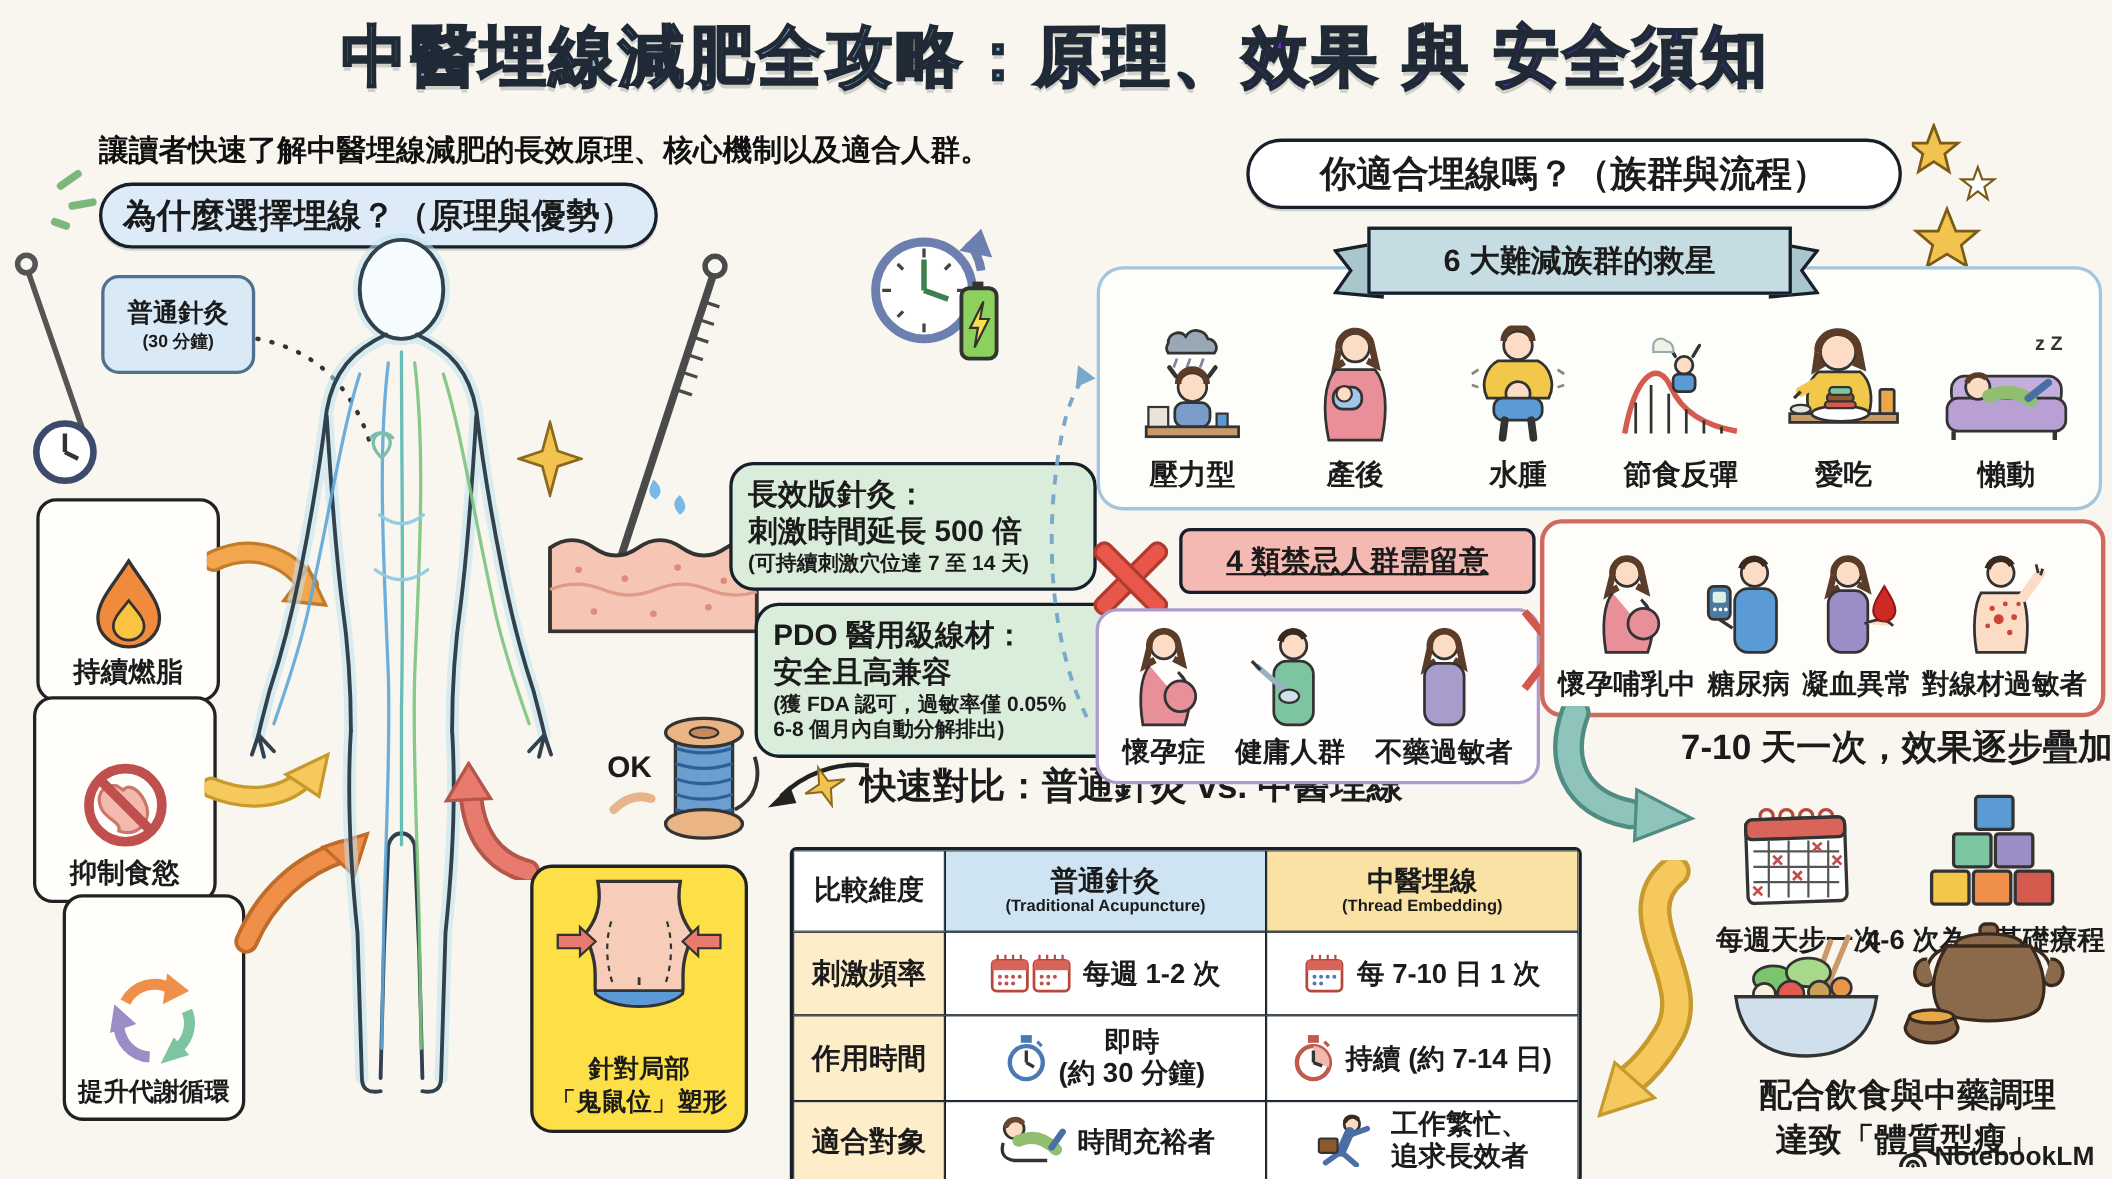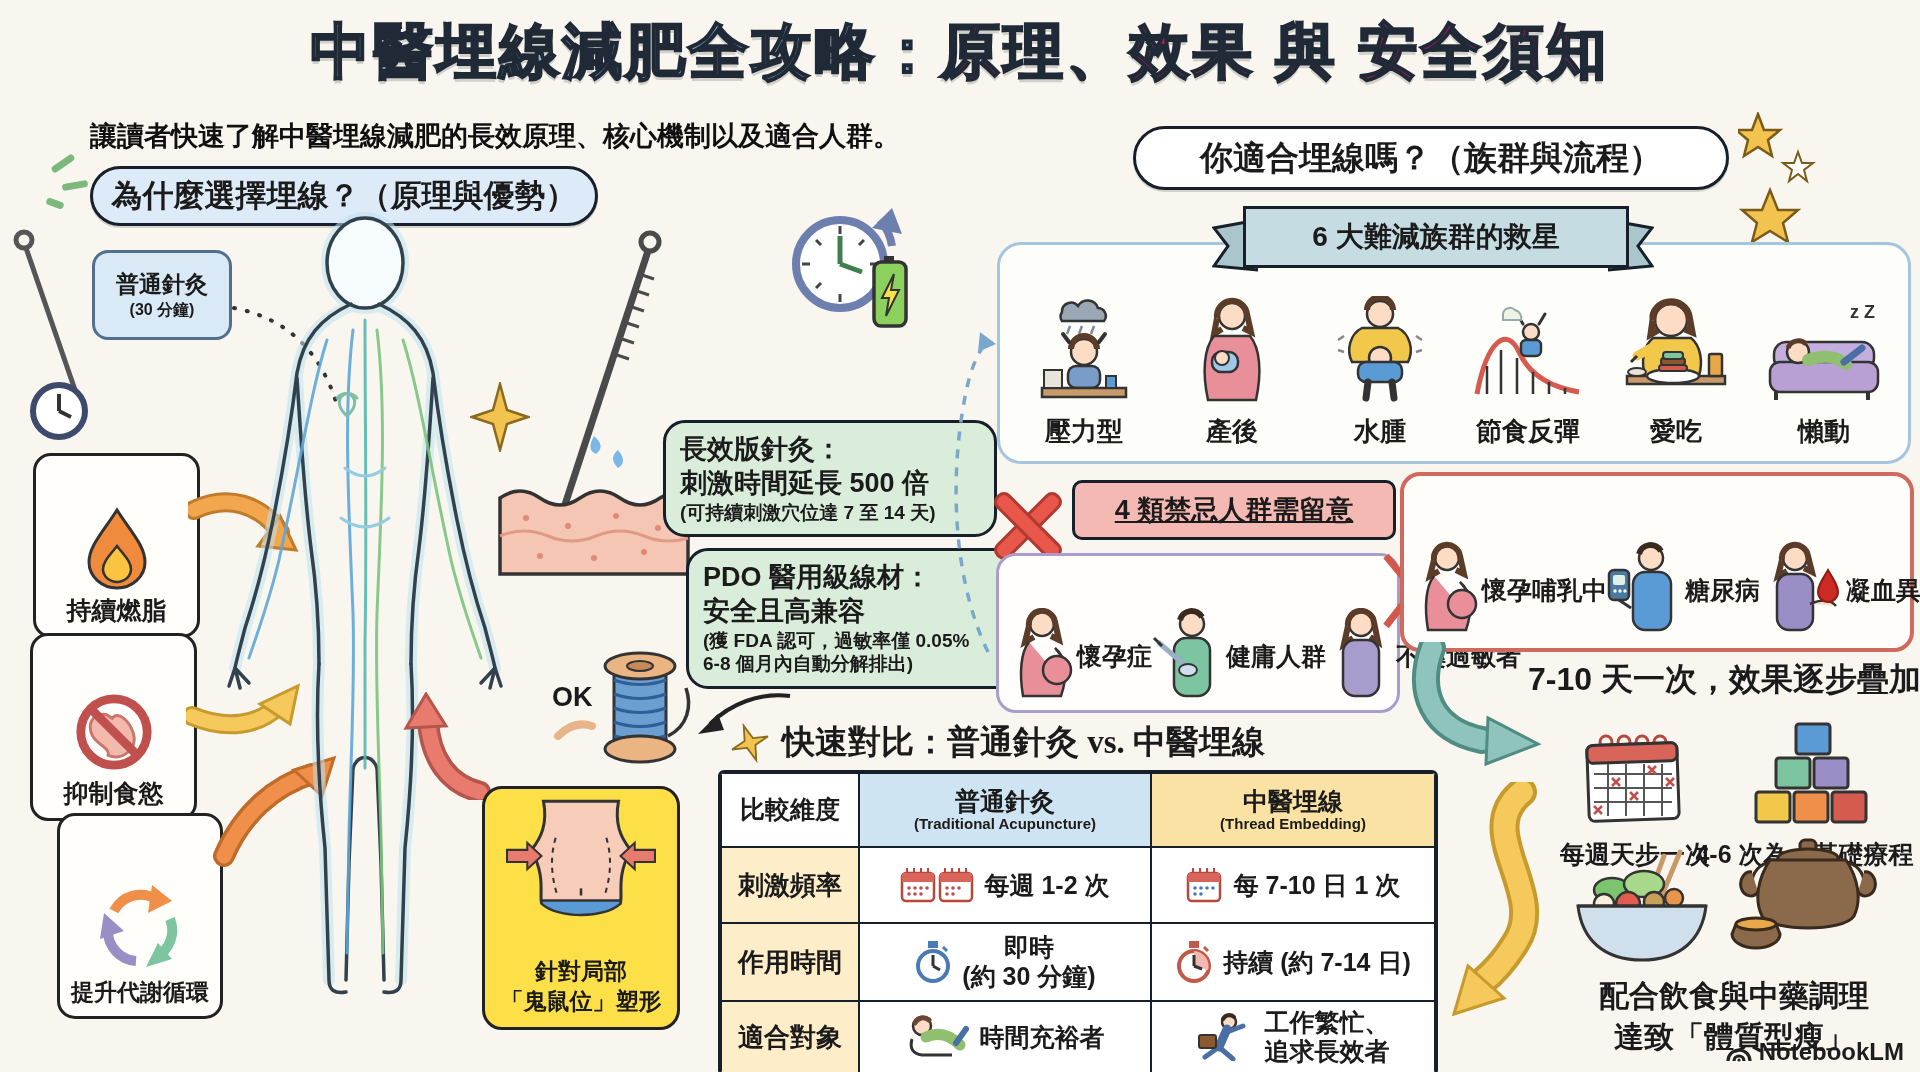--- a/index.html
+++ b/index.html
@@ -3,21 +3,21 @@
 <meta charset="utf-8">
 <style>
   html,body{margin:0;padding:0;}
   body{width:1920px;height:1072px;position:relative;overflow:hidden;background:#f8f6ef;
        font-family:"Liberation Sans","DejaVu Sans",sans-serif;color:#1b1b1b;}
   .abs{position:absolute;}
   
   .main-title{left:0;right:0;top:12px;text-align:center;font-size:60px;font-weight:900;letter-spacing:3px;
               -webkit-text-stroke:2.2px #1f2a36;text-shadow:0 4px 0 rgba(40,40,40,.18);white-space:nowrap;}
   .title-blue{color:#7fb2d4;}
-  .title-orange{color:#be185d;}
+  .title-orange{color:#6d28d9;}
   .subtitle{left:76px;top:118px;font-size:27px;font-weight:700;color:#101010;margin-left:14px;}
   
   .pill{border:3.5px solid #17202a;border-radius:34px;display:flex;align-items:center;justify-content:center;
         font-weight:900;background:#fff;box-shadow:0 2px 0 rgba(0,0,0,.15);white-space:nowrap;}
   .pill.blue{background:#dcebf7;}
   
   .gbox{background:#d9edda;border:3.5px solid #17202a;border-radius:22px;padding:10px 14px;text-align:left;}
   .gbox .l1,.gbox .l2{font-size:27px;font-weight:900;line-height:1.25;}
   .gbox .l3,.gbox .l4{font-size:19px;font-weight:700;line-height:1.25;}
   .benefit{background:#fffefb;border:3.5px solid #222;border-radius:18px;display:flex;flex-direction:column;
@@ -36,21 +36,21 @@
           font-size:28px;font-weight:900;z-index:5;white-space:nowrap;}
   .ribbon-tail{z-index:4;}
   .grouprow{display:grid;grid-template-columns:repeat(6,1fr);height:100%;align-items:end;padding:46px 10px 12px;box-sizing:border-box;}
   .gcell{display:flex;flex-direction:column;align-items:center;}
   .gcell .glabel{font-size:26px;font-weight:900;margin-top:6px;white-space:nowrap;}
   .pinkbanner{background:#f5b9b3;border:3px solid #17202a;border-radius:10px;display:flex;align-items:center;
               justify-content:center;font-size:27px;font-weight:900;white-space:nowrap;}
   .purplebox{border:3.5px solid #ab9cce;border-radius:20px;background:#fffefc;}
   .redbox{border:4px solid #cf6a5e;border-radius:20px;background:#fffdfa;}
   .crow{display:flex;align-items:flex-end;justify-content:space-around;height:100%;padding:12px 8px 10px;box-sizing:border-box;}
-  .ccell{display:flex;flex-direction:row;align-items:center;}
+  .ccell{display:flex;flex-direction:column;align-items:center;}
   .ccell .clabel{font-size:25px;font-weight:900;margin-top:4px;white-space:nowrap;}
   .bignote{font-size:32px;font-weight:900;white-space:nowrap;}
   .smallnote{font-size:25px;font-weight:900;text-align:center;white-space:nowrap;}
   .dietnote{font-size:30px;font-weight:900;text-align:center;line-height:1.35;white-space:nowrap;}
   
   .cmp-title{display:flex;align-items:center;gap:10px;font-size:33px;font-weight:900;white-space:nowrap;}
   .cmp-table{display:grid;grid-template-columns:138px 292px 284px;grid-template-rows:74px 76px 78px 72px;
              border:3.5px solid #17202a;border-radius:6px;background:#fff;overflow:hidden;}
   .cmp-table>div{border:1.8px solid #17202a;display:flex;align-items:center;justify-content:center;
                  flex-direction:column;text-align:center;}
@@ -270,21 +270,21 @@
     <line x1="75" y1="88" x2="75" y2="95" stroke="#333" stroke-width="2.5"></line>
     <polygon points="2,50 22,50 22,43 36,56 22,69 22,62 2,62" fill="#e87a6e" stroke="#333" stroke-width="2"></polygon>
     <polygon points="148,50 128,50 128,43 114,56 128,69 128,62 148,62" fill="#e87a6e" stroke="#333" stroke-width="2"></polygon>
   </svg>
   <div>
     <div class="wl">針對局部</div>
     <div class="wl">「鬼鼠位」塑形</div>
   </div>
 </div>
 
-<div class="abs cmp-title" style="left:728px;top:720px;font-family:Liberation Serif, serif;">
+<div class="abs cmp-title" style="left:728px;top:692px;">
   <svg width="44" height="40" viewBox="0 0 60 54">
     <polygon points="30,2 36,22 56,27 36,32 30,52 24,32 4,27 24,22" fill="#f2c34e" stroke="#8a6a20" stroke-width="2.5" transform="rotate(-20 30 27)"></polygon>
   </svg>
   <span>快速對比：普通針灸 vs. 中醫埋線</span>
 </div>
 
 <div class="abs cmp-table" style="left:718px;top:770px;">
   <div class="hc">比較維度</div>
   <div class="hc bg-blue">
     <span>普通針灸</span>

